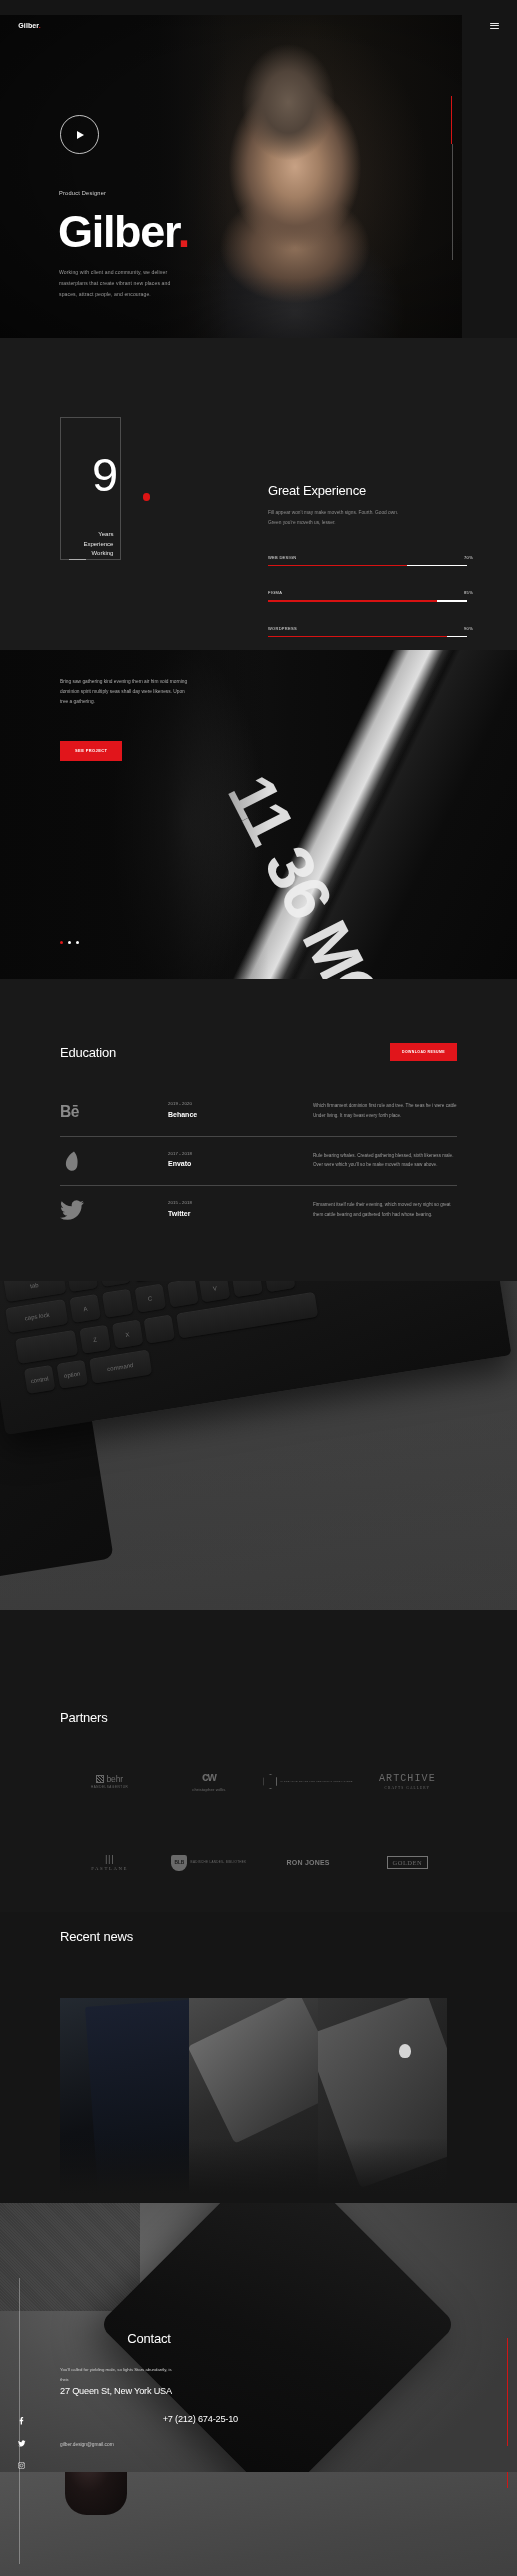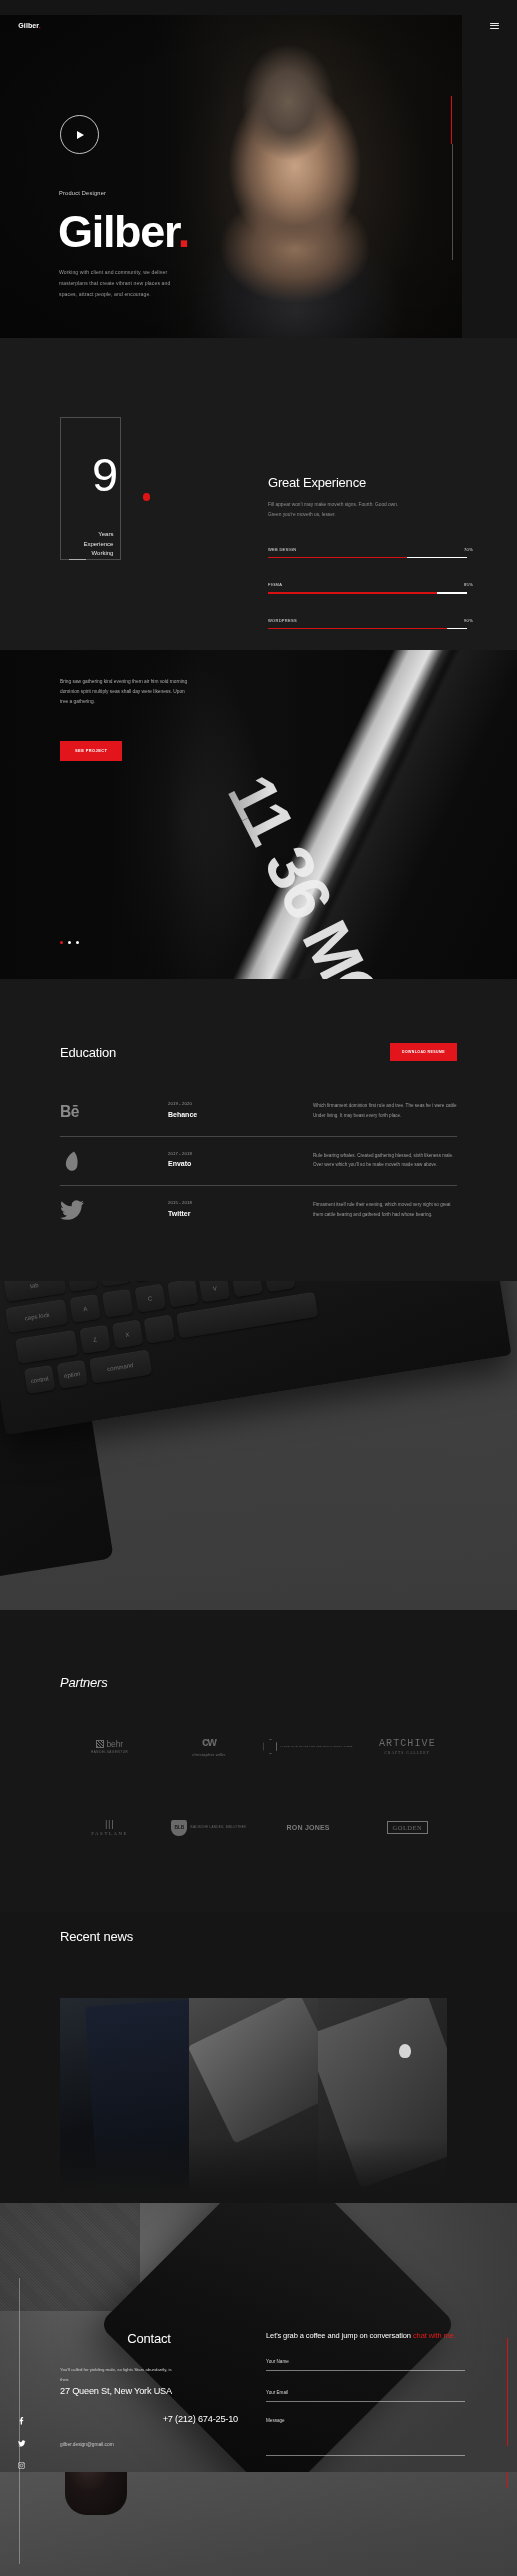--- a/index.html
+++ b/index.html
@@ -90,21 +90,21 @@
   }
   .years-dot{
     position:absolute;left:82px;top:75px;width:6.5px;height:7.5px;border-radius:50%;background:#dc1414;
   }
   .years-labels{
     position:absolute;left:0;top:112px;width:61px;text-align:right;padding-right:8.6px;
     font-size:6px;line-height:9.7px;color:#e9e9e9;
   }
   .years-rule{position:absolute;left:7.5px;top:141px;width:17px;height:0.5px;background:rgba(255,255,255,.55);}
 
-  .exp-right{position:absolute;left:268px;top:8px;width:205px;}
+  .exp-right{position:absolute;left:268px;top:16px;width:205px;}
   .exp-title{margin-top:129px;font-size:13px;font-weight:400;letter-spacing:-0.2px;color:#fff;}
   .exp-sub{margin-top:9.7px;width:141px;font-size:4.8px;line-height:10.2px;color:#8f8f8f;}
   .skills{margin-top:27px;}
   .skill{margin-bottom:24px;}
   .skill-head{display:flex;justify-content:space-between;align-items:baseline;
     font-size:4px;letter-spacing:0.3px;color:#e4e4e4;text-transform:uppercase;margin-bottom:4.8px;}
   .skill-track{position:relative;width:199px;height:1.6px;background:#ffffff;}
   .skill-fill{position:absolute;left:0;top:0;height:1.6px;background:#d81212;}
 
   
@@ -177,21 +177,21 @@
   }
   .kbd .key.w{width:60px;} .kbd .key.xw{width:140px;}
   .tablet{
     position:absolute;left:-65px;top:65px;width:162px;height:226px;
     background:linear-gradient(150deg,#141414 0%,#0d0d0d 100%);
     transform:rotate(-9deg);border-radius:9.7px;
   }
 
   
   .partners{position:relative;width:517px;height:302px;background:#171717;padding:0 60px;}
-  .partners-title{padding-top:65px;font-size:13px;font-weight:400;letter-spacing:-0.2px;font-style:italic;}
+  .partners-title{padding-top:100px;font-size:13px;font-weight:400;letter-spacing:-0.2px;}
   .partner-grid{
     margin-top:43px;display:grid;grid-template-columns:repeat(4,1fr);row-gap:54px;
   }
   .partner{display:flex;flex-direction:column;align-items:center;justify-content:center;
     height:27px;color:#7d7d7d;opacity:.82;}
   .p-sub{font-size:3px;letter-spacing:0.6px;margin-top:1.6px;}
   .p-artchive{font-family:Liberation Mono, monospace;font-size:10px;letter-spacing:1.1px;}
   .p-artchive-sub{font-family:"Liberation Serif", serif;font-size:3.5px;letter-spacing:1.1px;margin-top:1.6px;}
   .p-behr{display:flex;align-items:center;gap:2.2px;}
   .p-behr .sq{width:8px;height:8px;border:0.5px solid #7d7d7d;
@@ -551,37 +551,20 @@
       </span>
       <span>
         <svg width="7" height="7" viewBox="0 0 20 20" aria-hidden="true">
           <rect x="1" y="1" width="18" height="18" rx="5" fill="none" stroke="#fff" stroke-width="1.6"></rect>
           <circle cx="10" cy="10" r="4.2" fill="none" stroke="#fff" stroke-width="1.6"></circle>
           <circle cx="15" cy="5" r="1.1" fill="#fff"></circle>
         </svg>
       </span>
     </div>
 
-    <div class="ct-right">
-      <div class="ct-lead">
-        <span>Let's grab a coffee and jump on conversation </span><em>chat with me.</em>
-      </div>
-      <div class="ct-form">
-        <div class="ct-field">
-          <input type="text" placeholder="Your Name" style="">
-        </div>
-        <div class="ct-field">
-          <input type="text" placeholder="Your Email" style="">
-        </div>
-        <div class="ct-field">
-          <textarea placeholder="Message" style=""></textarea>
-        </div>
-        <button class="contact-me">CONTACT ME</button>
-      </div>
-    </div>
   </section>
 
   <section class="contact-foot">
     <div class="cf-bg"></div>
     <div class="ct-mug" style="left:65px;top:-32px;"></div>
     <div class="ct-vline" style="top:-86px;height:178px;"></div>
     <div class="ct-redline" style="top:-65px;height:81px;"></div>
     <div class="copyright">© Gilber, 2020</div>
   </section>
 

